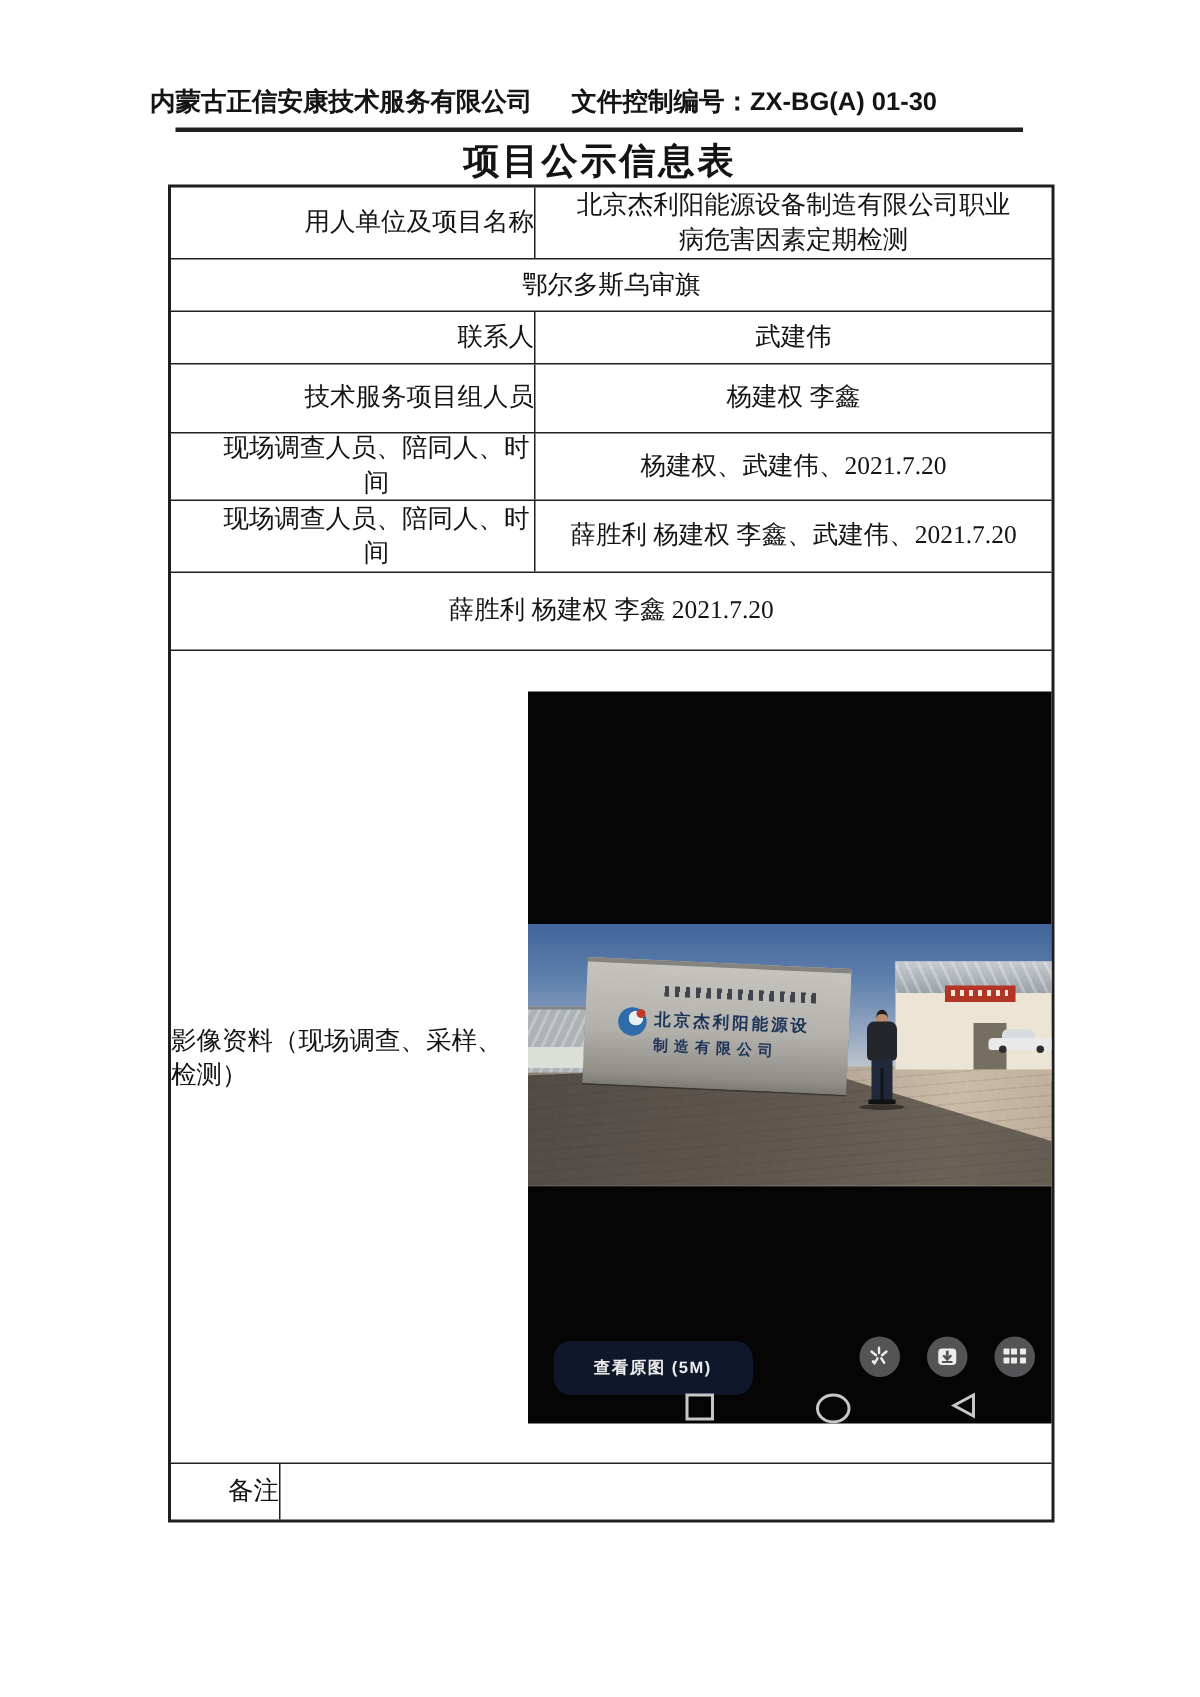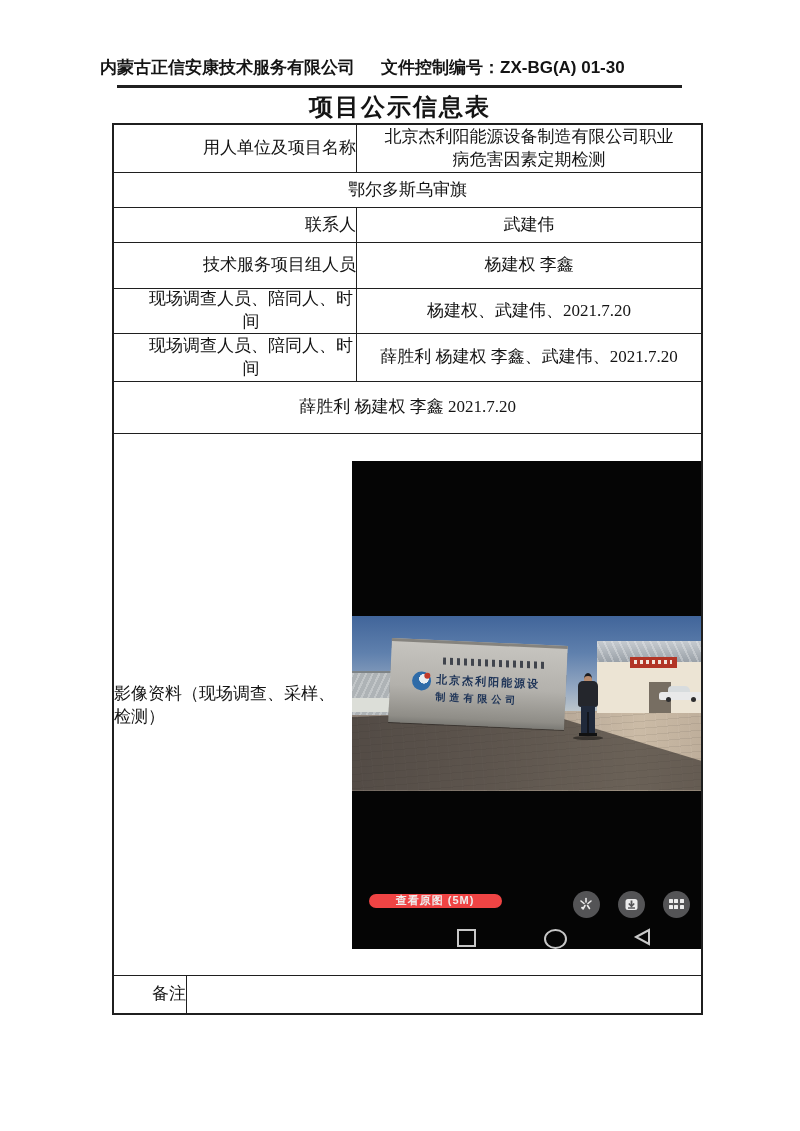--- a/index.html
+++ b/index.html
@@ -86,21 +86,21 @@
   .man{position:absolute;top:57px;left:223px;width:26px;height:66px;}
   .man-head{position:absolute;top:0;left:9px;width:8px;height:9px;border-radius:50% 50% 45% 45%;background:#b98c6f;
             border-top:3px solid #1d1d20;}
   .man-jacket{position:absolute;top:8px;left:3px;width:20px;height:26px;border-radius:5px 5px 3px 3px;background:#24262c;}
   .man-legs{position:absolute;top:33px;left:6px;width:14px;height:28px;background:#20293a;}
   .man-legs::after{content:"";position:absolute;top:6px;left:6px;width:2px;height:22px;background:#12151c;}
   .man-feet{position:absolute;top:60px;left:4px;width:18px;height:3px;background:#111;}
   .man-shadow{position:absolute;top:63px;left:-2px;width:30px;height:4px;border-radius:50%;background:rgba(20,18,16,.55);}
 
   
-  .pill{position:absolute;left:17px;top:433px;width:133px;height:14px;border-radius:12px;background:#ef4444;
+  .pill{position:absolute;left:17px;top:433px;width:133px;height:36px;border-radius:12px;background:#0f172a;
         display:flex;align-items:center;justify-content:center;color:#ededed;
         font-family:"Liberation Sans","DejaVu Sans",sans-serif;font-size:11px;font-weight:bold;letter-spacing:1px;}
   .circle-btn{position:absolute;top:430px;width:27px;height:27px;border-radius:50%;background:#545456;
         display:flex;align-items:center;justify-content:center;}
   .grid-icon{display:grid;grid-template-columns:repeat(3,4px);grid-template-rows:repeat(2,4px);gap:1.5px;}
   .grid-icon i{background:#ececec;border-radius:.5px;}
   .more-icon{display:flex;gap:2.5px;}
   .more-icon i{width:3.5px;height:3.5px;border-radius:50%;background:#ececec;}
   .nav-square{position:absolute;left:105px;top:468px;width:15px;height:14px;border:2px solid #c7c7c7;}
   .nav-home{position:absolute;left:192px;top:468px;width:19px;height:16px;border:2px solid #c7c7c7;border-radius:50%;}

